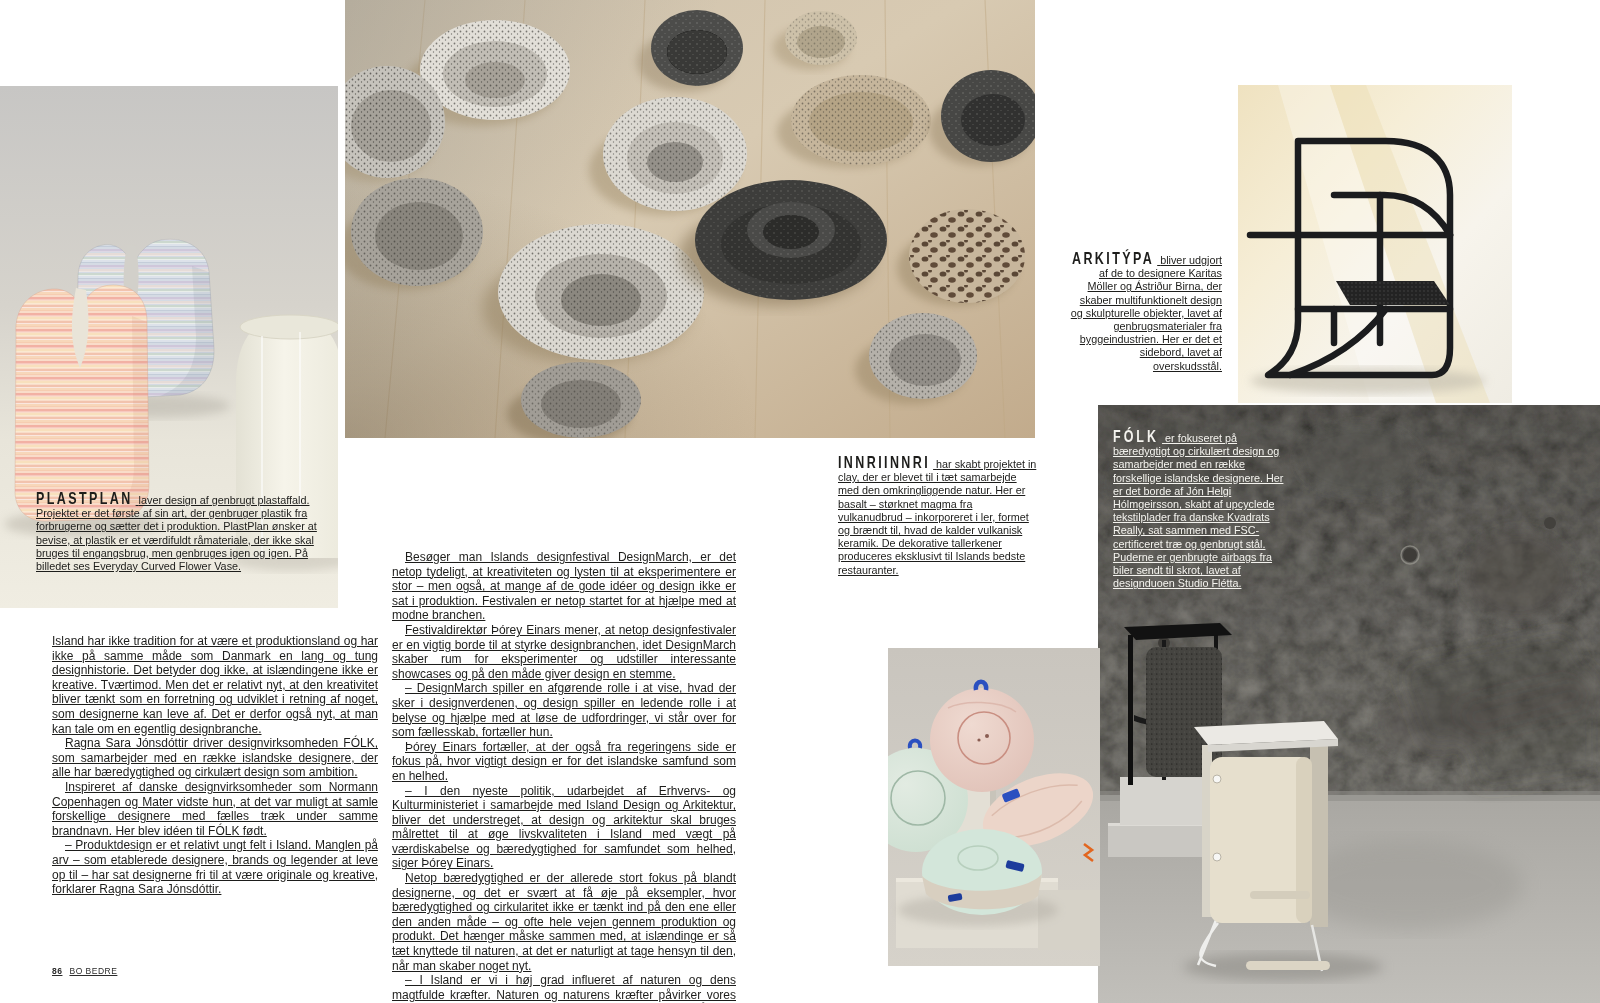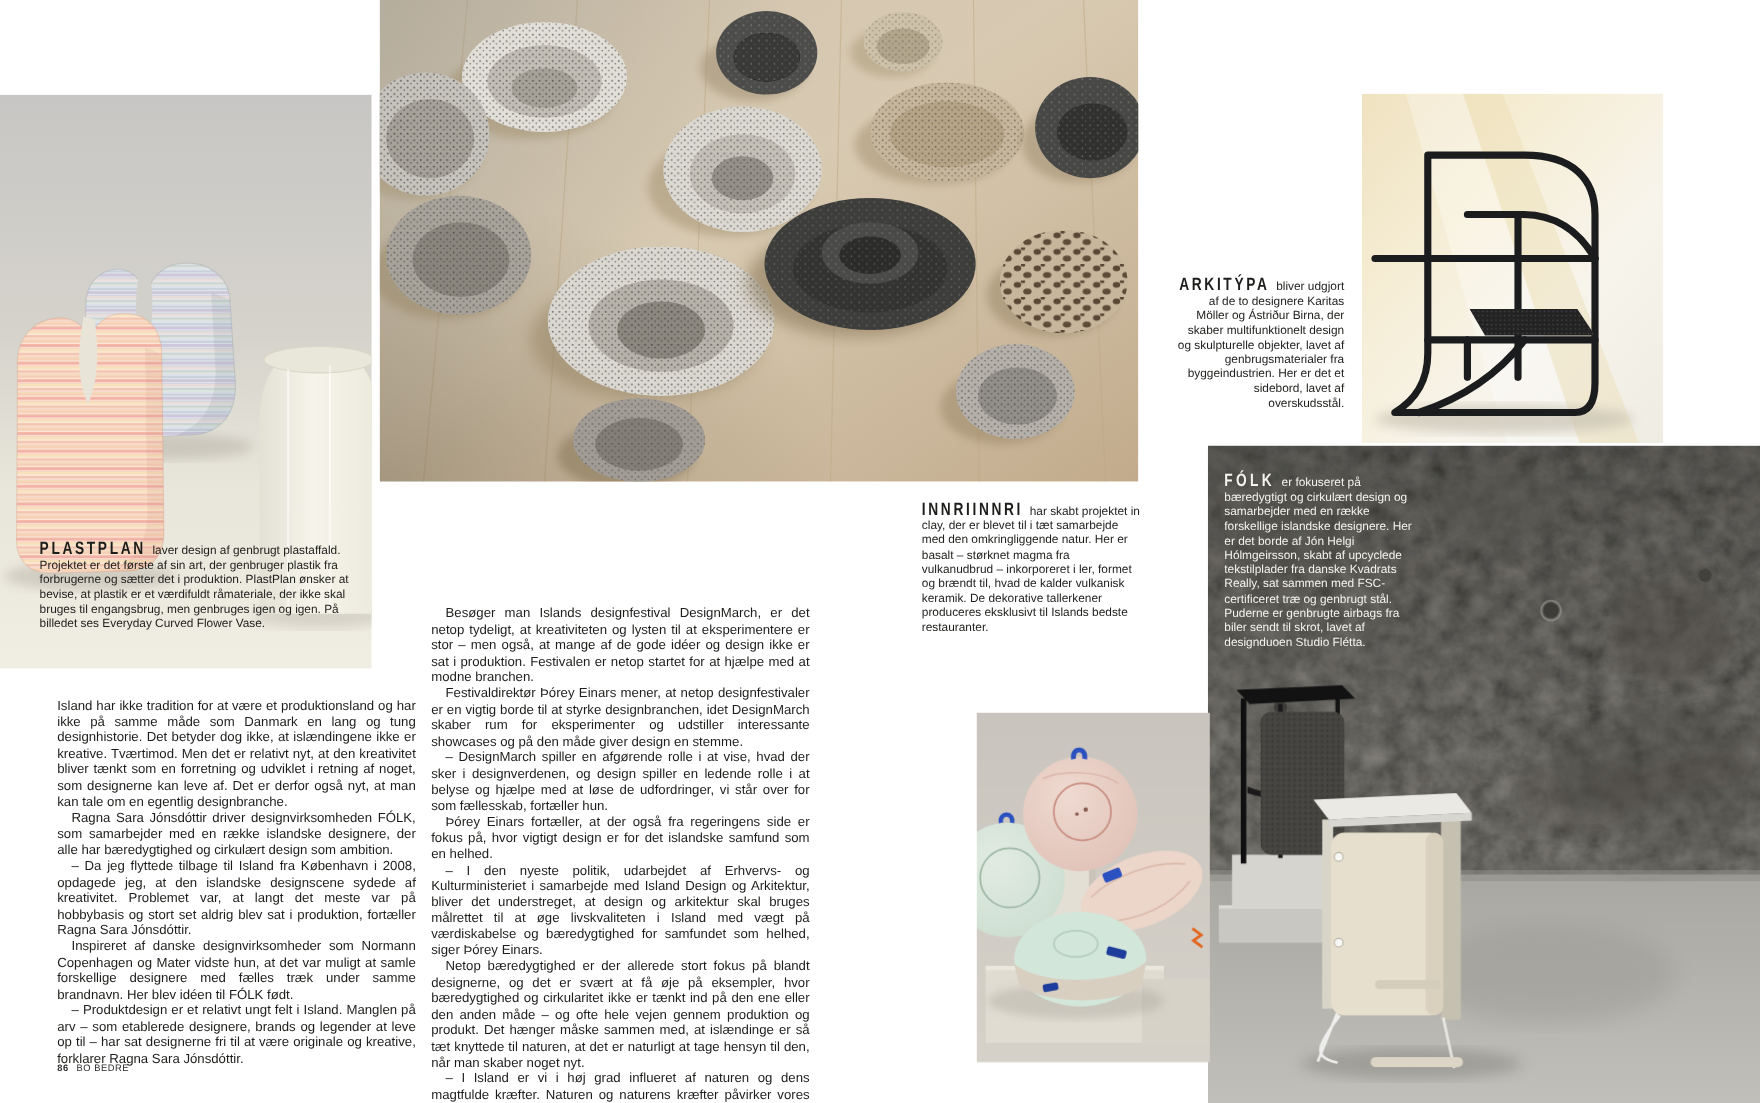--- a/index.html
+++ b/index.html
@@ -1,20 +1,20 @@
 <!DOCTYPE html>
 <html><head>
 <meta charset="utf-8">
 <style>
   html,body{margin:0;padding:0;}
   body{width:1600px;height:1003px;background:#ffffff;position:relative;overflow:hidden;
        font-family:"Liberation Sans", sans-serif;color:#1d1d1b;}
   .photo{position:absolute;overflow:hidden;}
   .photo svg{display:block;}
-  .abs{position:absolute;}
+  .abs{position:absolute;text-decoration:underline;}
   .bodycol{font-size:12px;line-height:14.6px;text-align:justify;color:#1d1d1b;}
   .bodycol p{margin:0;}
   .bodycol p.ind{text-indent:13px;}
   .caption{font-size:10.8px;line-height:13.2px;color:#1d1d1b;}
   .caption .brand{font-weight:700;font-size:12.5px;letter-spacing:2.4px;display:inline-block;
                   transform:scaleY(1.3);transform-origin:50% 78%;margin-right:3px;white-space:nowrap;}
   .cap-right{text-align:right;}
   .cap-folk{color:#f4f3ee;}
   .cap-folk .brand{letter-spacing:3px;}
   .footer{font-size:8.5px;letter-spacing:0.5px;color:#2b2b2b;}
@@ -430,21 +430,20 @@
 </div>
 
 <div class="abs caption cap-folk" style="left:1113px;top:432px;width:172px;z-index:3;">
   <span class="brand">FÓLK</span>
   <span>er fokuseret på bæredygtigt og cirkulært design og samarbejder med en række forskellige islandske designere. Her er det borde af Jón Helgi Hólmgeirsson, skabt af upcyclede tekstilplader fra danske Kvadrats Really, sat sammen med FSC-certificeret træ og genbrugt stål. Puderne er genbrugte airbags fra biler sendt til skrot, lavet af designduoen Studio Flétta.</span>
 </div>
 
 <div class="abs bodycol" style="left:52px;top:634px;width:326px;">
   <p>Island har ikke tradition for at være et produktionsland og har ikke på samme måde som Danmark en lang og tung designhistorie. Det betyder dog ikke, at islændingene ikke er kreative. Tværtimod. Men det er relativt nyt, at den kreativitet bliver tænkt som en forretning og udviklet i retning af noget, som designerne kan leve af. Det er derfor også nyt, at man kan tale om en egentlig designbranche.</p>
   <p class="ind">Ragna Sara Jónsdóttir driver designvirksomheden FÓLK, som samarbejder med en række islandske designere, der alle har bæredygtighed og cirkulært design som ambition.</p>
-  <p class="ind">– Da jeg flyttede tilbage til Island fra København i 2008, opdagede jeg, at den islandske designscene sydede af kreativitet. Problemet var, at langt det meste var på hobbybasis og stort set aldrig blev sat i produktion, fortæller Ragna Sara Jónsdóttir.</p>
   <p class="ind">Inspireret af danske designvirksomheder som Normann Copenhagen og Mater vidste hun, at det var muligt at samle forskellige designere med fælles træk under samme brandnavn. Her blev idéen til FÓLK født.</p>
   <p class="ind">– Produktdesign er et relativt ungt felt i Island. Manglen på arv – som etablerede designere, brands og legender at leve op til – har sat designerne fri til at være originale og kreative, forklarer Ragna Sara Jónsdóttir.</p>
 </div>
 
 <div class="abs bodycol" style="left:392px;top:550px;width:344px;">
   <p class="ind">Besøger man Islands designfestival DesignMarch, er det netop tydeligt, at kreativiteten og lysten til at eksperimentere er stor – men også, at mange af de gode idéer og design ikke er sat i produktion. Festivalen er netop startet for at hjælpe med at modne branchen.</p>
   <p class="ind">Festivaldirektør Þórey Einars mener, at netop designfestivaler er en vigtig borde til at styrke designbranchen, idet DesignMarch skaber rum for eksperimenter og udstiller interessante showcases og på den måde giver design en stemme.</p>
   <p class="ind">– DesignMarch spiller en afgørende rolle i at vise, hvad der sker i designverdenen, og design spiller en ledende rolle i at belyse og hjælpe med at løse de udfordringer, vi står over for som fællesskab, fortæller hun.</p>
   <p class="ind">Þórey Einars fortæller, at der også fra regeringens side er fokus på, hvor vigtigt design er for det islandske samfund som en helhed.</p>
   <p class="ind">– I den nyeste politik, udarbejdet af Erhvervs- og Kulturministeriet i samarbejde med Island Design og Arkitektur, bliver det understreget, at design og arkitektur skal bruges målrettet til at øge livskvaliteten i Island med vægt på værdiskabelse og bæredygtighed for samfundet som helhed, siger Þórey Einars.</p>

